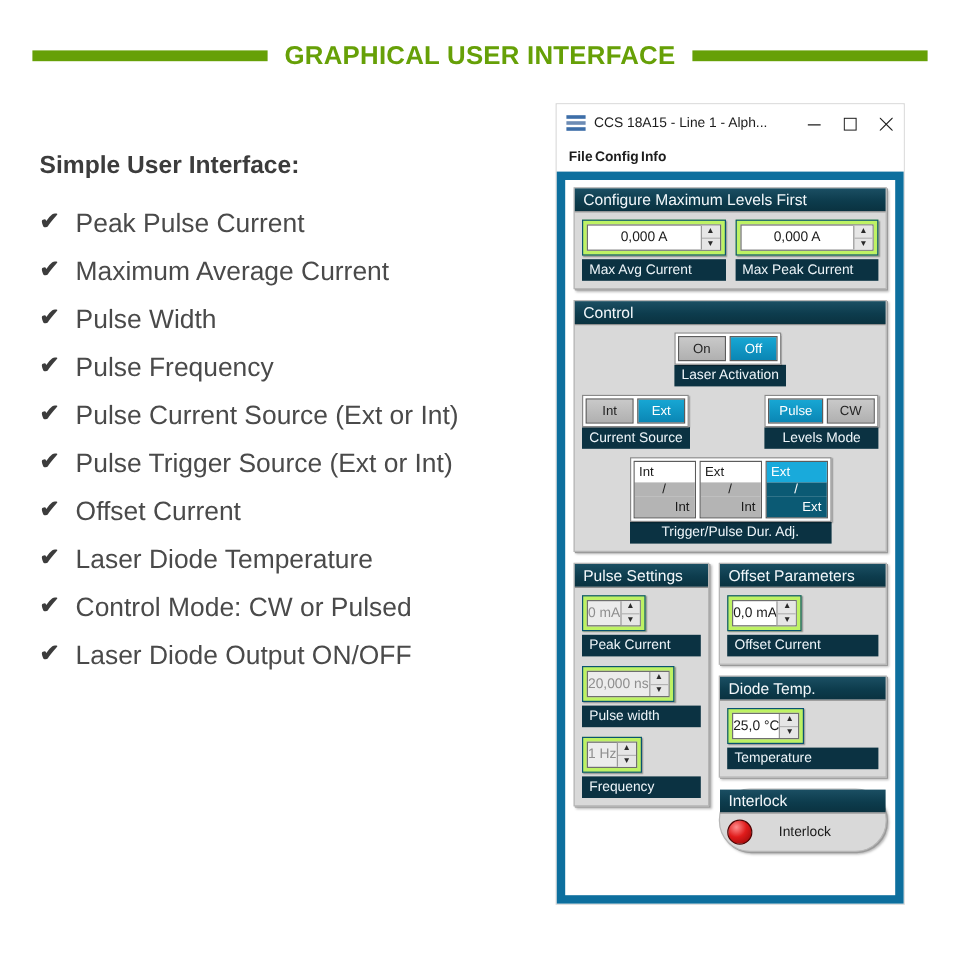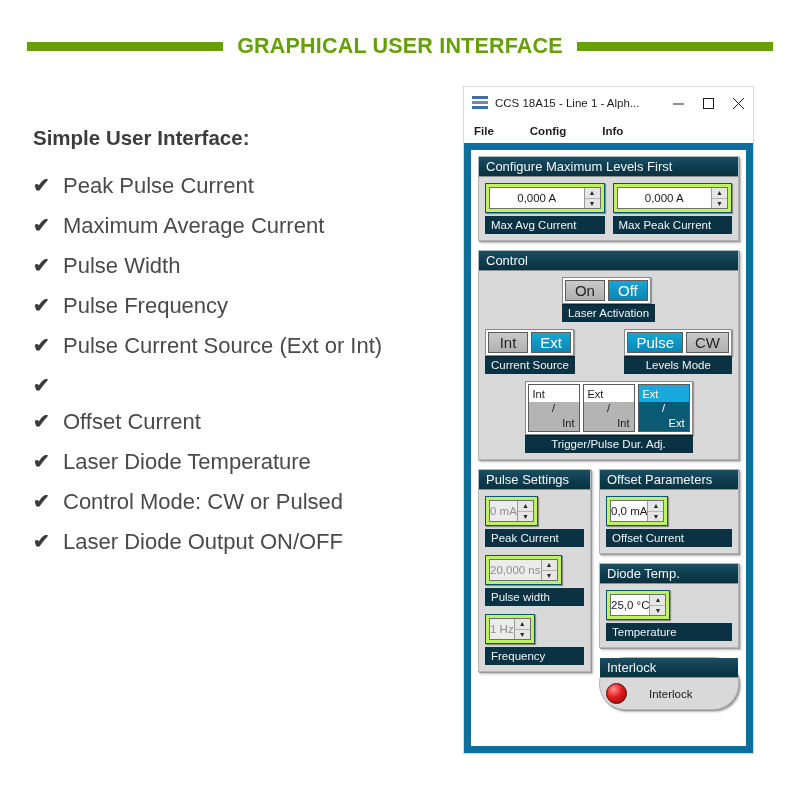--- a/index.html
+++ b/index.html
@@ -33,21 +33,21 @@
   .app-icon{width:16px;height:14px;margin-left:8px;margin-right:7px;flex:0 0 16px;
     position:relative;}
   .app-icon i{position:absolute;left:0;right:0;background:#3d6ea8;height:3px;}
   .app-icon i:nth-child(1){top:0;}
   .app-icon i:nth-child(2){top:5px;background:#6d8cb5;}
   .app-icon i:nth-child(3){top:10px;background:#3d6ea8;}
   .win-title{font-size:11.5px;color:#1d1d1d;flex:1;white-space:nowrap;overflow:hidden;}
   .win-btn{width:30px;height:32px;display:flex;align-items:center;justify-content:center;
     font-size:12px;color:#1d1d1d;}
   .win-btn svg{display:block;}
-  .menubar{height:24px;display:flex;align-items:center;padding-left:10px;gap:36px;
+  .menubar{height:24px;display:flex;align-items:center;padding-left:10px;gap:2px;
     background:#ffffff;}
   .menu-item{font-size:11.5px;color:#1d1d1d;font-weight:bold;}
 
   .win-body{background:#0d6f9e;padding:7px;height:calc(100% - 56px);box-sizing:border-box;}
   .win-inner{background:#ffffff;height:100%;box-sizing:border-box;padding:6px 7px;}
 
   
   .panel{background:#d9d9d9;border:1px solid #b6b6b6;
     box-shadow:1px 1px 0 #9a9a9a, 2px 2px 2px rgba(0,0,0,.28);
     margin-bottom:9px;}
@@ -71,21 +71,21 @@
     font-size:7px;color:#2a2a2a;line-height:1;}
   .spin-btns span:first-child{border-bottom:1px solid #b4b4b4;}
   .spin-lbl{background:#0b3242;color:#eef5f9;font-size:11.5px;padding:3px 6px;
     margin-top:3px;white-space:nowrap;}
 
   
   .btn-group{background:#ffffff;border:1px solid #8a8a8a;padding:2px;display:inline-block;
     box-shadow:1px 1px 1px rgba(0,0,0,.3);}
   .btn-row{display:flex;gap:3px;}
   .tbtn{min-width:40px;height:21px;display:flex;align-items:center;justify-content:center;
-    font-size:15px;border:1px solid #5c5c5c;padding:0 8px;box-sizing:border-box;}
+    font-size:11px;border:1px solid #5c5c5c;padding:0 8px;box-sizing:border-box;}
   .tbtn.off{background:linear-gradient(to bottom,#c9c9c9,#b0b0b0);color:#242424;}
   .tbtn.on{background:linear-gradient(to bottom,#17a7d4,#0a86b4);color:#ffffff;}
   .grp-lbl{background:#0b3242;color:#eef5f9;font-size:11.5px;padding:3px 6px;
     text-align:center;white-space:nowrap;}
 
   
   .tri-btn{width:52px;border:1px solid #5c5c5c;box-sizing:border-box;
     font-size:11px;}
   .tri-btn .t-top{height:17px;display:flex;align-items:center;padding-left:4px;}
   .tri-btn .t-mid{height:12px;display:flex;align-items:center;justify-content:center;}
@@ -137,20 +137,21 @@
       <div class="feat">
         <div class="tick">✔</div>
         <div class="feat-label">Pulse Frequency</div>
       </div>
       <div class="feat">
         <div class="tick">✔</div>
         <div class="feat-label">Pulse Current Source (Ext or Int)</div>
       </div>
       <div class="feat">
         <div class="tick">✔</div>
+        <div class="feat-label">Pulse Trigger Source (Ext or Int)</div>
       </div>
       <div class="feat">
         <div class="tick">✔</div>
         <div class="feat-label">Offset Current</div>
       </div>
       <div class="feat">
         <div class="tick">✔</div>
         <div class="feat-label">Laser Diode Temperature</div>
       </div>
       <div class="feat">

